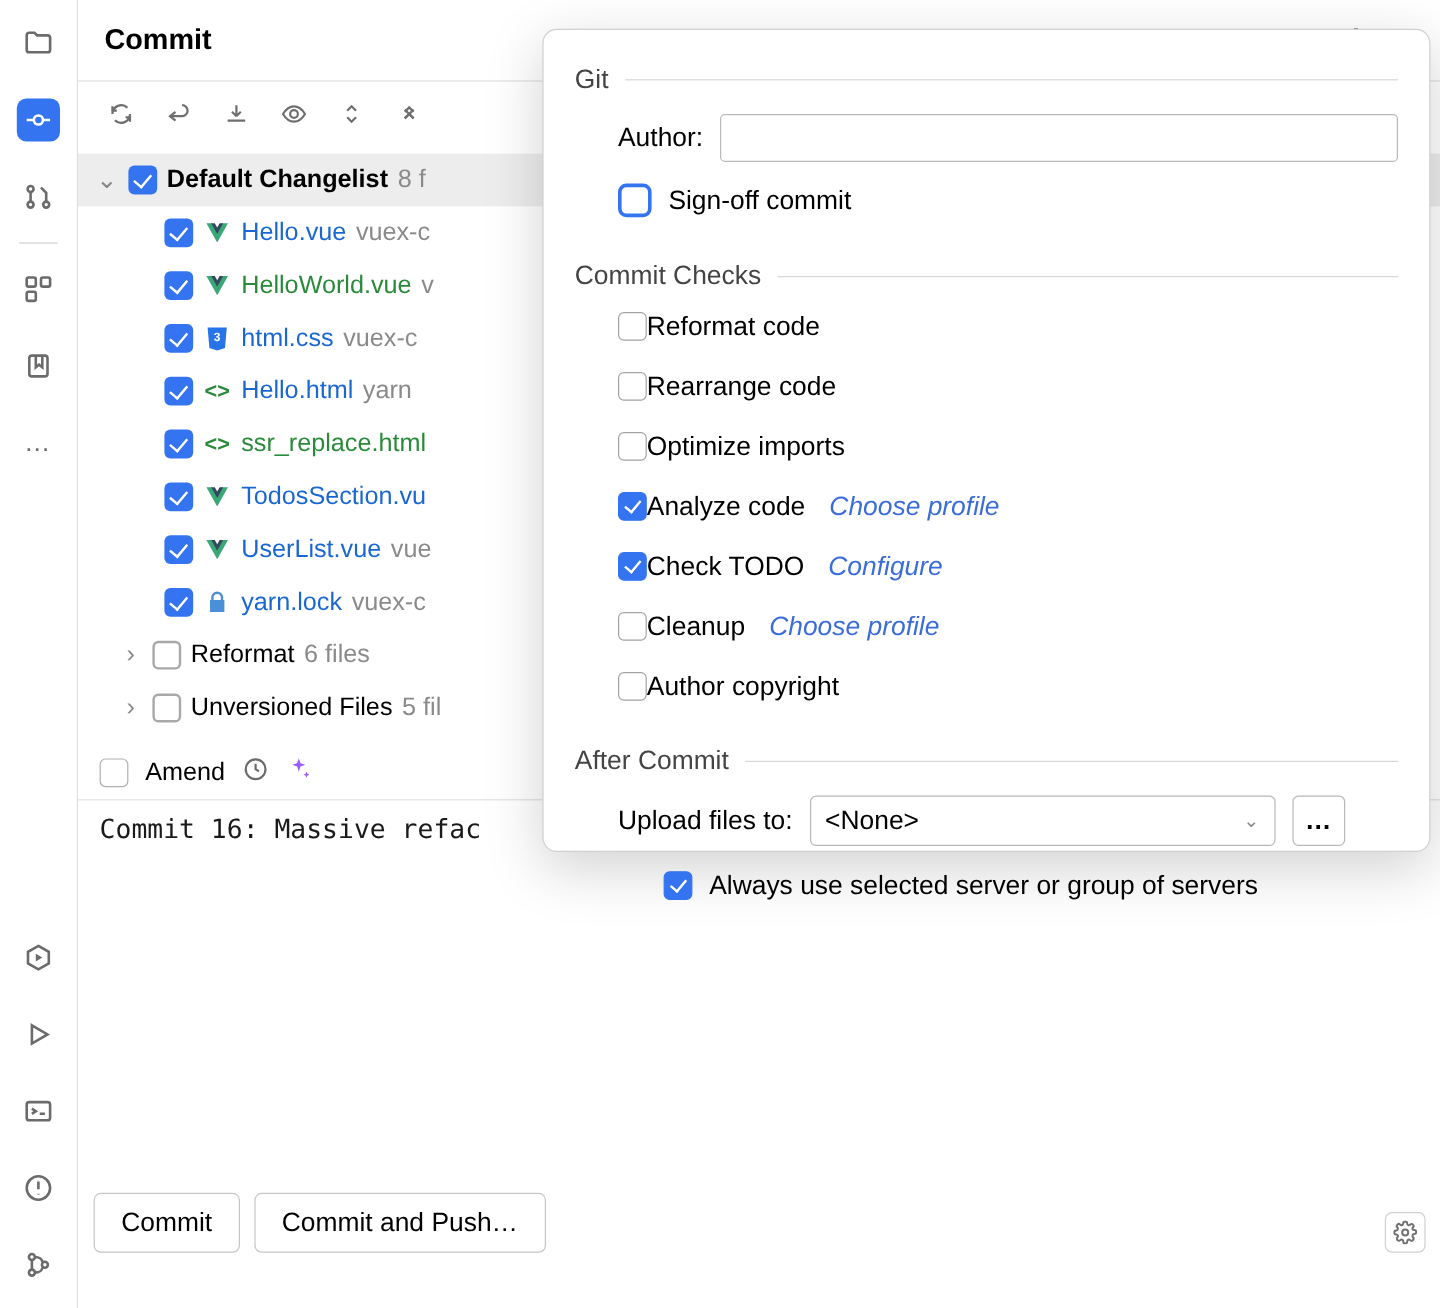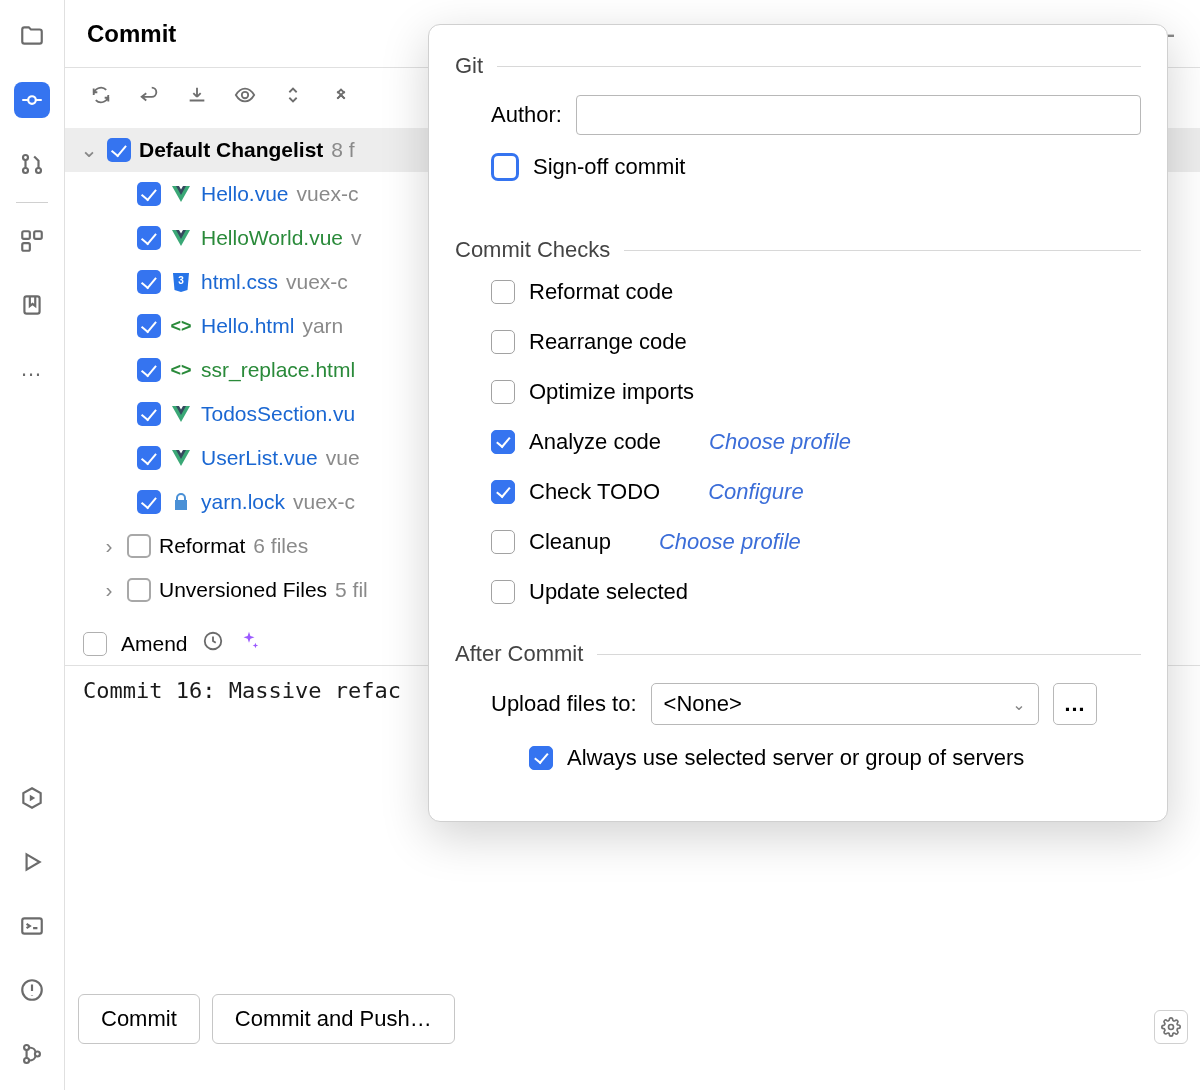--- a/index.html
+++ b/index.html
@@ -176,23 +176,23 @@
 .settings-gear {
   position:absolute; right: 12px; bottom: 46px;
   width:34px; height:34px; border:1px solid #d0d0d0; border-radius:6px;
   display:flex; align-items:center; justify-content:center;
   color:#717171;
 }
 
 
 .popup {
   position: absolute;
-  left: 428px; top: 24px;
+  left: 452px; top: 24px;
   width: 740px;
-  height: 798px;
+  height: 686px;
   background: #fff;
   border: 1px solid #d0d0d0;
   border-radius: 12px;
   box-shadow: 0 14px 48px rgba(0,0,0,.18);
   padding: 24px 26px 20px 26px;
   font-size: 22px;
 }
 .section-head {
   display:flex; align-items:center; gap:14px;
   color:#444; margin: 4px 0 16px 0;
@@ -213,21 +213,21 @@
   width:24px; height:24px; border:1.6px solid #a2a2a2; border-radius:5px;
   flex-shrink:0;
   display:inline-flex; align-items:center; justify-content:center;
 }
 .chk-small.on { background:#3574f0; border-color:#3574f0;}
 .chk-small.on::after {
   content:""; width:11px; height:6px; border-left:2.4px solid #fff; border-bottom:2.4px solid #fff;
   transform: rotate(-50deg) translate(1px,-1px);
 }
 .link { color:#3b6dd8;font-style:italic; }
-.opt-row { display:flex; align-items:center; gap:14px; margin: 0 0 24px 36px;}
+.opt-row { display:flex; align-items:center; margin: 0 0 24px 36px;}
 .opt-row .text { min-width: 0; }
 .sel {
   display:flex; align-items:center; justify-content:space-between;
   border:1px solid #b8b8b8; border-radius:5px; height:42px; padding:0 12px;
   width: 388px;
 }
 .sel .chev { color:#888; font-size:16px;}
 .dots-btn {
   border:1px solid #b8b8b8; border-radius:5px; height:42px; width:44px;
   display:flex; align-items:center; justify-content:center;
@@ -486,21 +486,21 @@
 
 <div class="popup">
   <div class="section-head">
     <span>Git</span>
     <span class="line"></span>
   </div>
   <div class="form-row">
     <span class="label">Author:</span>
     <input class="text-input" value="" style="">
   </div>
-  <div class="form-row tight" style="margin-bottom:56px;">
+  <div class="form-row tight" style="margin-bottom:36px;">
     <span class="chk-big"></span>
     <span>Sign-off commit</span>
   </div>
 
   <div class="section-head">
     <span>Commit Checks</span>
     <span class="line"></span>
   </div>
 
   <div class="opt-row">
@@ -528,21 +528,21 @@
     <span class="link">Configure</span>
   </div>
   <div class="opt-row">
     <span class="chk-small"></span>
     <span class="text">Cleanup</span>
     <span style="width:20px;"></span>
     <span class="link">Choose profile</span>
   </div>
   <div class="opt-row" style="margin-bottom:36px;">
     <span class="chk-small"></span>
-    <span class="text">Update selected</span>
+    <span class="text">Author copyright</span>
   </div>
 
   <div class="section-head">
     <span>After Commit</span>
     <span class="line"></span>
   </div>
 
   <div class="after-row" style="margin-bottom:20px;">
     <span>Upload files to:</span>
     <div class="sel">

